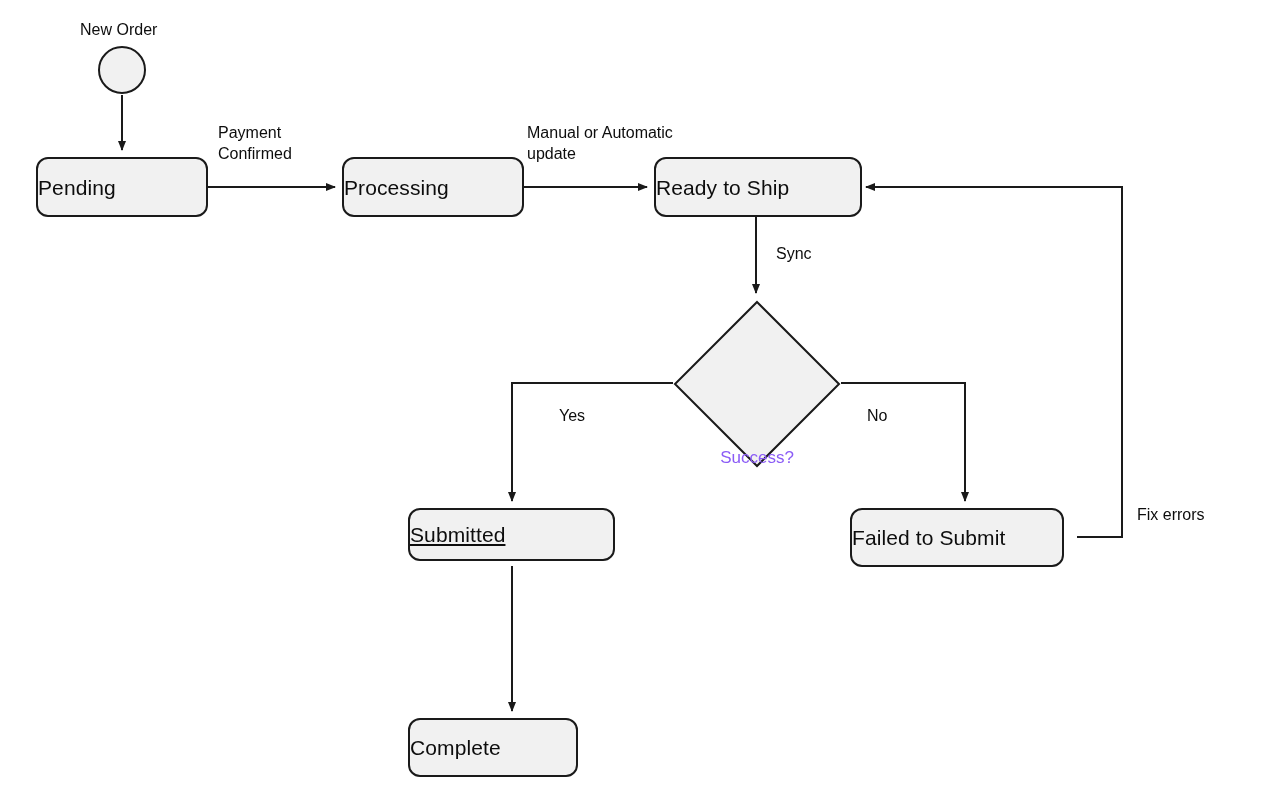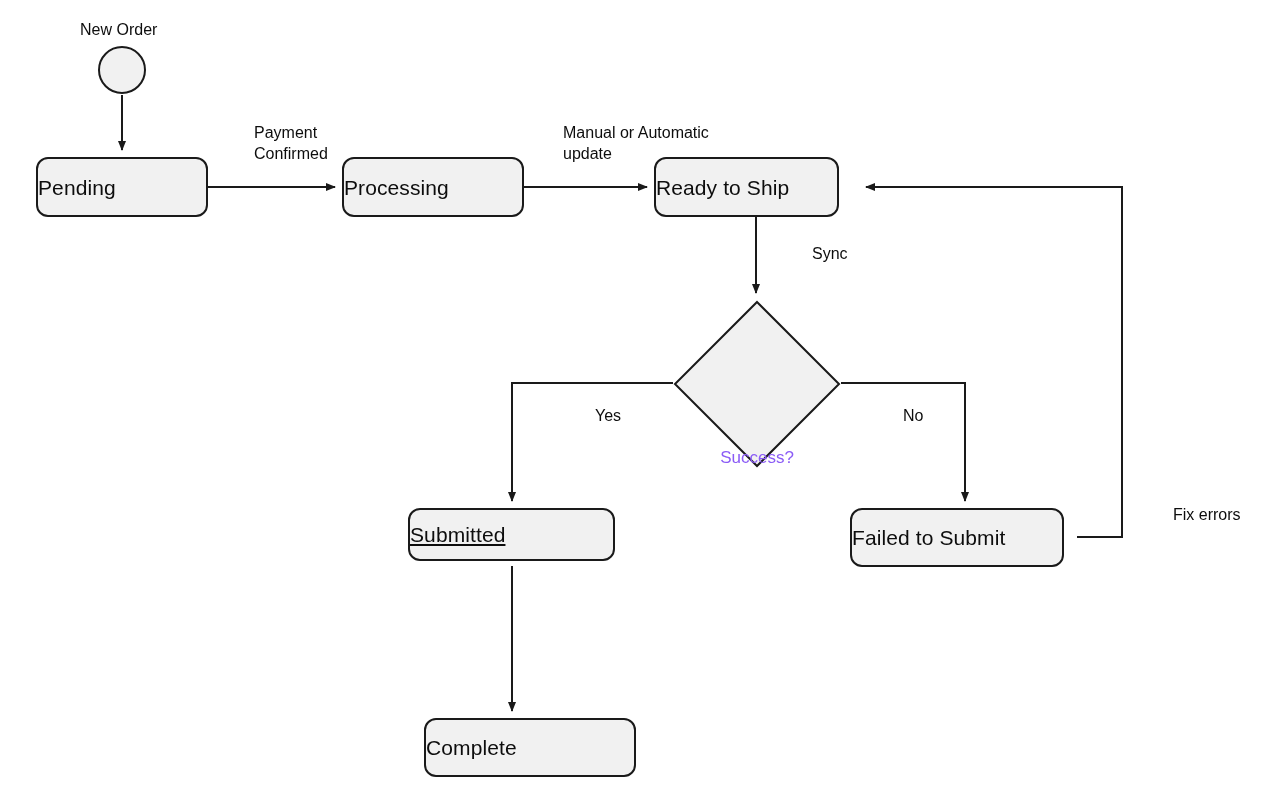--- a/index.html
+++ b/index.html
@@ -62,21 +62,20 @@
   .decision .dtext {
     position: relative;
     z-index: 2;
   }
   .edge-label {
     position: absolute;
     font-size: 16px;
     line-height: 21px;
     color: #0d0d0d;
     white-space: pre-line;
-    margin-left: 36px;
   }
   .node-label {
     position: absolute;
     font-size: 16px;
     line-height: 21px;
     color: #0d0d0d;
     white-space: nowrap;
   }
 </style>
 </head>
@@ -112,40 +111,40 @@
   <div class="start-node" style="left:98px; top:46px; width:48px; height:48px;"></div>
 
   <div class="node" style="left:36px; top:157px; width:172px; height:60px;">
     <span>Pending</span>
   </div>
 
   <div class="node" style="left:342px; top:157px; width:182px; height:60px;">
     <span>Processing</span>
   </div>
 
-  <div class="node" style="left:654px; top:157px; width:185px; height:60px;">
+  <div class="node" style="left:654px; top:157px; width:208px; height:60px;">
     <span>Ready to Ship</span>
   </div>
 
   <div class="decision" style="left:673px; top:300px; width:168px; height:168px;">
     <svg width="168" height="168" viewBox="0 0 168 168" style="position:absolute; left:0; top:0;" xmlns="http://www.w3.org/2000/svg">
       <polygon points="84,2 166,84 84,166 2,84" fill="#f1f1f1" stroke="#1a1a1a" stroke-width="2"></polygon>
     </svg>
     <span class="dtext">Success?</span>
   </div>
 
   <div class="node" style="left:408px; top:508px; width:207px; height:53px;text-decoration:underline;">
     <span>Submitted</span>
   </div>
 
   <div class="node" style="left:850px; top:508px; width:214px; height:59px;">
     <span>Failed to Submit</span>
   </div>
 
-  <div class="node" style="left:408px; top:718px; width:212px; height:59px;margin-left:16px;">
+  <div class="node" style="left:408px; top:718px; width:170px; height:59px;">
     <span>Complete</span>
   </div>
 
   <div class="edge-label" style="left:218px; top:122px;">Payment
 Confirmed</div>
 
   <div class="edge-label" style="left:527px; top:122px;">Manual or Automatic
 update</div>
 
   <div class="edge-label" style="left:776px; top:243px;">Sync</div>

